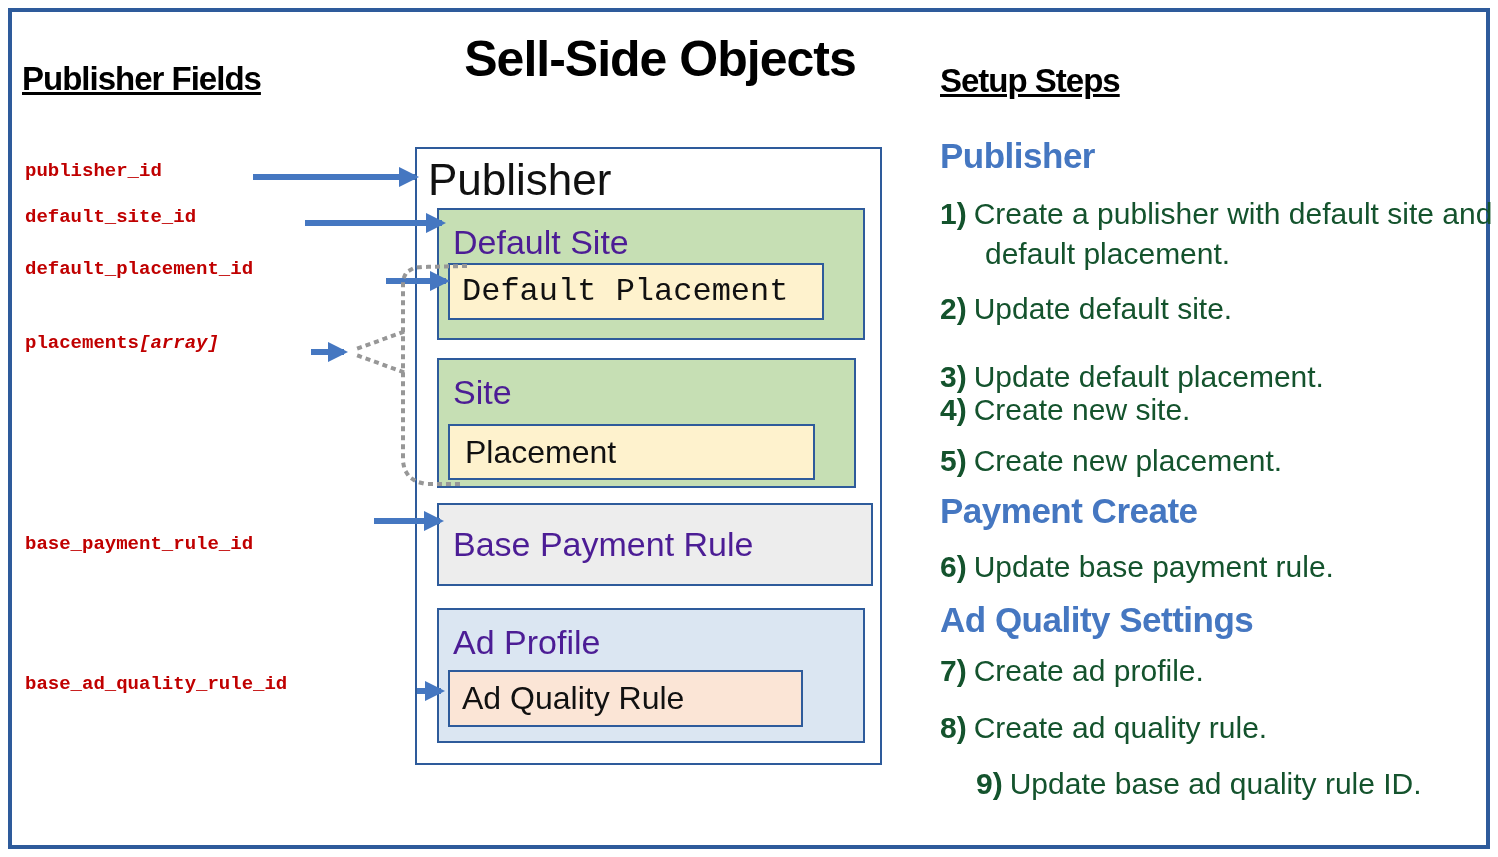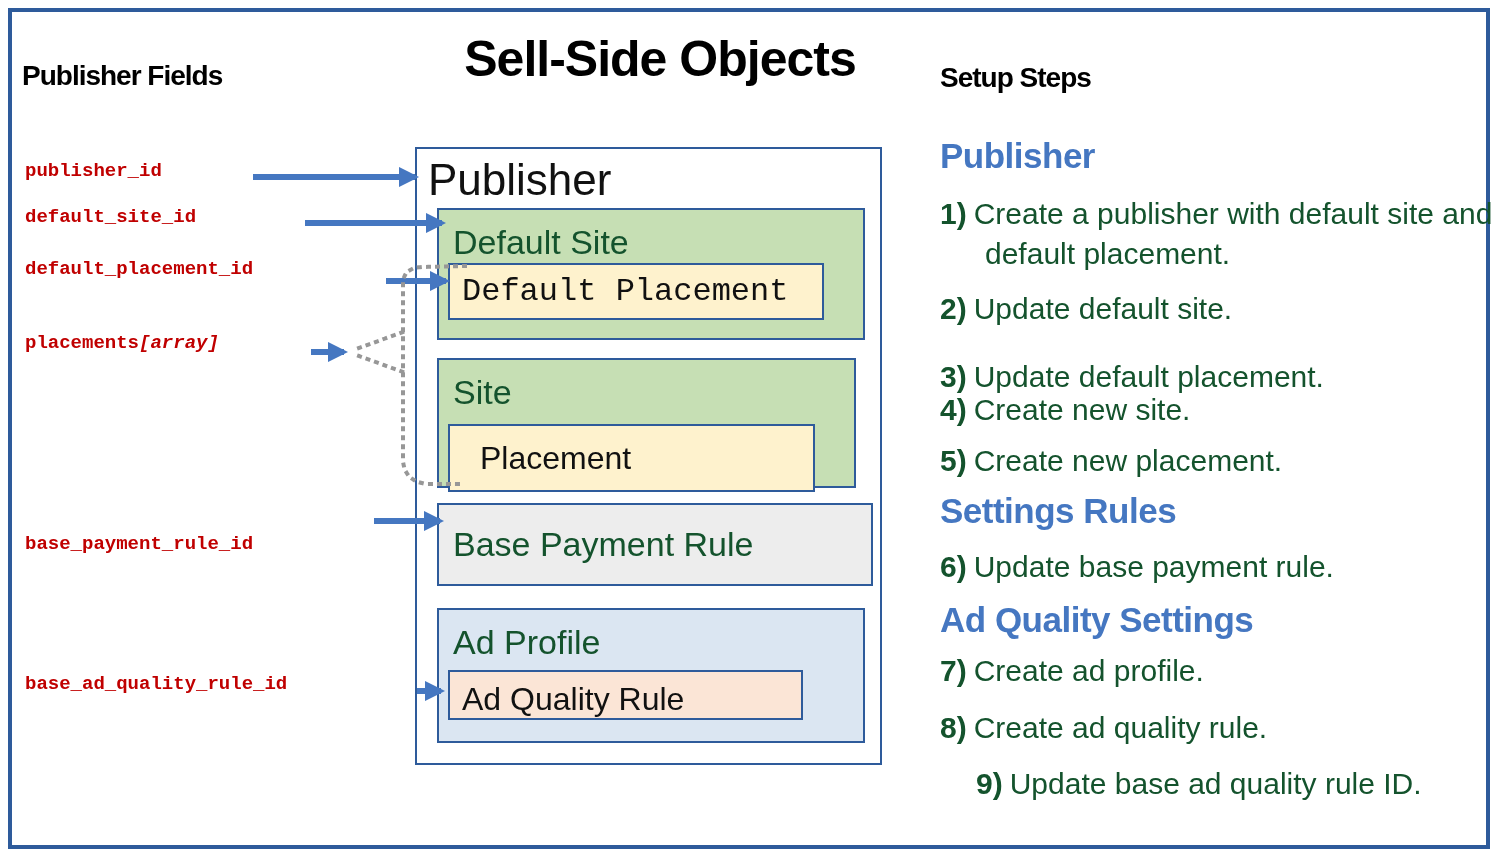--- a/index.html
+++ b/index.html
@@ -17,21 +17,21 @@
   }
   .abs{position:absolute;}
 
   
   .main-title{
     left:415px;top:30px;width:490px;
     font-size:50px;font-weight:bold;letter-spacing:-1px;
     text-align:center;color:#000000;
   }
   .col-heading{
-    font-size:28px;font-weight:bold;letter-spacing:-1px;color:#000000;
+    font-size:33px;font-weight:bold;letter-spacing:-1px;color:#000000;text-decoration:underline;
   }
 
   
   .field{
     left:25px;
     font-family:"Liberation Mono","DejaVu Sans Mono",monospace;
     font-weight:bold;font-size:19px;letter-spacing:0px;
     color:#c00000;white-space:nowrap;
   }
   .field .it{font-style:italic;}
@@ -42,34 +42,34 @@
     border:2px solid #2e5b9b;background:#ffffff;box-sizing:border-box;
   }
   .pub-label{
     left:428px;top:155px;
     font-size:44px;color:#111;
   }
   .obj-box{
     box-sizing:border-box;
     border:2px solid #2e5b9b;
   }
-  .obj-label{font-size:34px;color:#14532d;text-align:center;}
+  .obj-label{font-size:34px;color:#4c1d95;text-align:center;}
   .inner-label{font-size:32px;color:#111;}
 
   .box-default-site{left:437px;top:208px;width:428px;height:132px;background:#c6dfb4;}
   .box-default-placement{left:448px;top:263px;width:376px;height:57px;background:#fef2cd;
       display:flex;align-items:center;padding-left:12px;font-family:Liberation Mono, monospace;}
   .box-site{left:437px;top:358px;width:419px;height:130px;background:#c6dfb4;}
-  .box-placement{left:448px;top:424px;width:367px;height:68px;background:#fef2cd;
-      display:flex;align-items:center;padding-left:30px;}
+  .box-placement{left:448px;top:424px;width:367px;height:56px;background:#fef2cd;
+      display:flex;align-items:center;padding-left:15px;}
   .box-base-payment{left:437px;top:503px;width:436px;height:83px;background:#ededed;
       display:flex;align-items:center;padding-left:14px;}
   .box-ad-profile{left:437px;top:608px;width:428px;height:135px;background:#dbe6f2;}
-  .box-ad-quality{left:448px;top:670px;width:355px;height:50px;background:#fbe5d6;
-      display:flex;align-items:flex-end;padding-left:12px;}
+  .box-ad-quality{left:448px;top:670px;width:355px;height:57px;background:#fbe5d6;
+      display:flex;align-items:center;padding-left:12px;}
   .green-pad{padding:13px 0 0 14px;}
 
   
   .right-item{left:940px;white-space:nowrap;}
   .sub-heading{
     font-size:35px;font-weight:bold;color:#4577c1;letter-spacing:-0.5px;
   }
   .step{
     font-size:30px;color:#14532d;
     width:512px;
@@ -159,21 +159,21 @@
   <div class="abs right-item step nowrap" style="top:357px;">
     <span class="num">3)</span><span>Update default placement.</span>
   </div>
   <div class="abs right-item step nowrap" style="top:390px;">
     <span class="num">4)</span><span>Create new site.</span>
   </div>
   <div class="abs right-item step nowrap" style="top:441px;">
     <span class="num">5)</span><span>Create new placement.</span>
   </div>
 
-  <div class="abs right-item sub-heading" style="top:491px;">Settings Rules</div>
+  <div class="abs right-item sub-heading" style="top:491px;">Payment Create</div>
   <div class="abs right-item step nowrap" style="top:547px;">
     <span class="num">6)</span><span>Update base payment rule.</span>
   </div>
 
   <div class="abs right-item sub-heading" style="top:600px;">Ad Quality Settings</div>
   <div class="abs right-item step nowrap" style="top:651px;">
     <span class="num">7)</span><span>Create ad profile.</span>
   </div>
   <div class="abs right-item step nowrap" style="top:708px;">
     <span class="num">8)</span><span>Create ad quality rule.</span>

